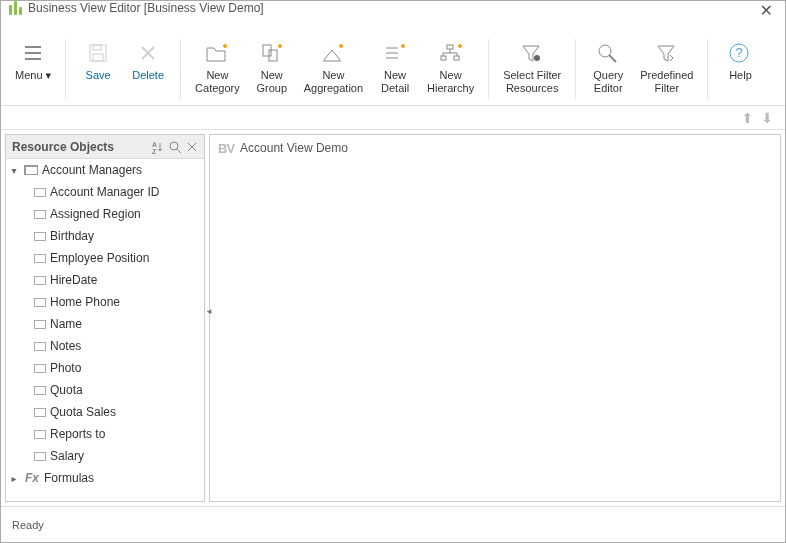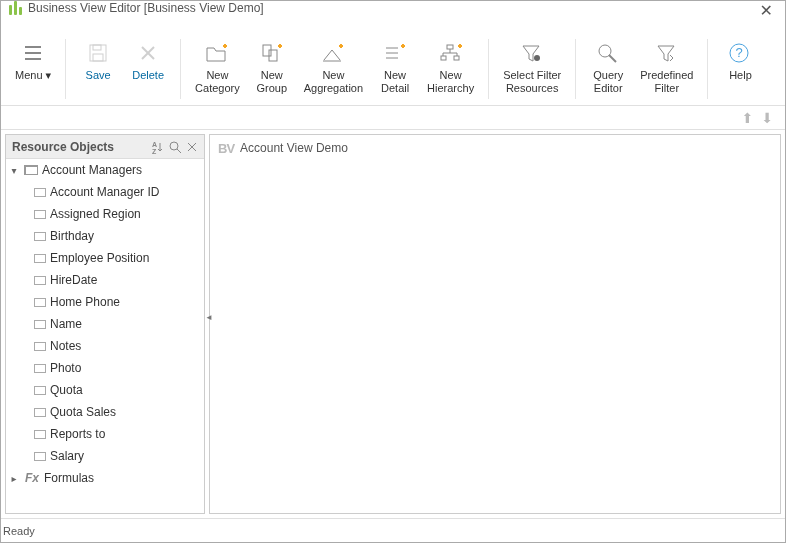--- a/index.html
+++ b/index.html
@@ -38,21 +38,21 @@
   .titem .exp { width: 12px; text-align: center; color: #666; font-size: 10px; }
   .titem .tico { width: 14px; height: 10px; display: inline-flex; align-items:center; justify-content:center;}
   .titem .tico.table { border: 1px solid #999; background: linear-gradient(to right,#999 0,#999 1px,transparent 1px), linear-gradient(to bottom,#999 0,#999 1px,transparent 1px);}
   .titem .tico.col { width: 12px; height: 9px; border: 1px solid #aaa; }
   .titem.child { padding-left: 28px; }
   .titem.root { padding-left: 2px; }
   .titem .fx { font-weight: bold; font-style: italic; color:#888; font-size:12px; width:16px; text-align:center;}
   .rcontent { flex:1; padding: 6px 8px; }
   .bvline { display: flex; align-items: flex-start; gap: 6px; color: #555; }
   .bvline .bv { font-weight: bold; color: #bbb; font-size: 13px; letter-spacing: -1px;}
-  .status { height: 24px; border-top: 1px solid #e0e0e0; padding: 2px 2px; font-size: 11px; color: #555; display:flex; align-items:center;}
+  .status { height: 36px; border-top: 1px solid #e0e0e0; padding: 2px 11px; font-size: 11px; color: #555; display:flex; align-items:center;}
   .splitter { position: absolute; left: -5px; top: 50%; transform: translateY(-50%); width: 6px; height: 30px; }
   .splitter::before { content:"◄"; font-size:8px; color:#777; }
   svg { stroke:#888; fill:none; }
   .orange svg .accent { stroke:#f5a623; fill:#f5a623; }
 </style>
 </head>
 <body>
 
 <div class="window">
 

